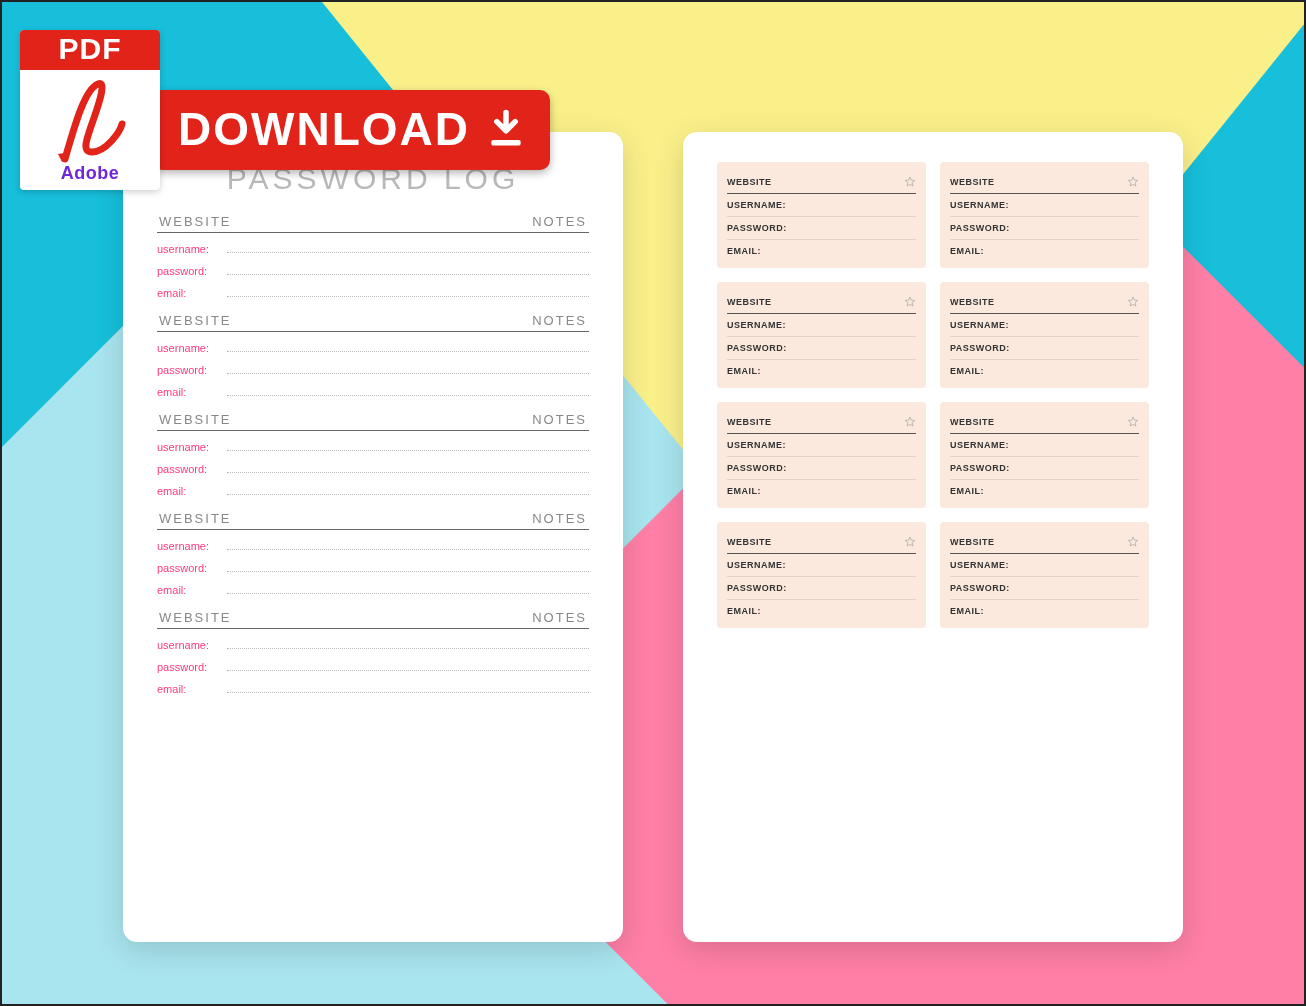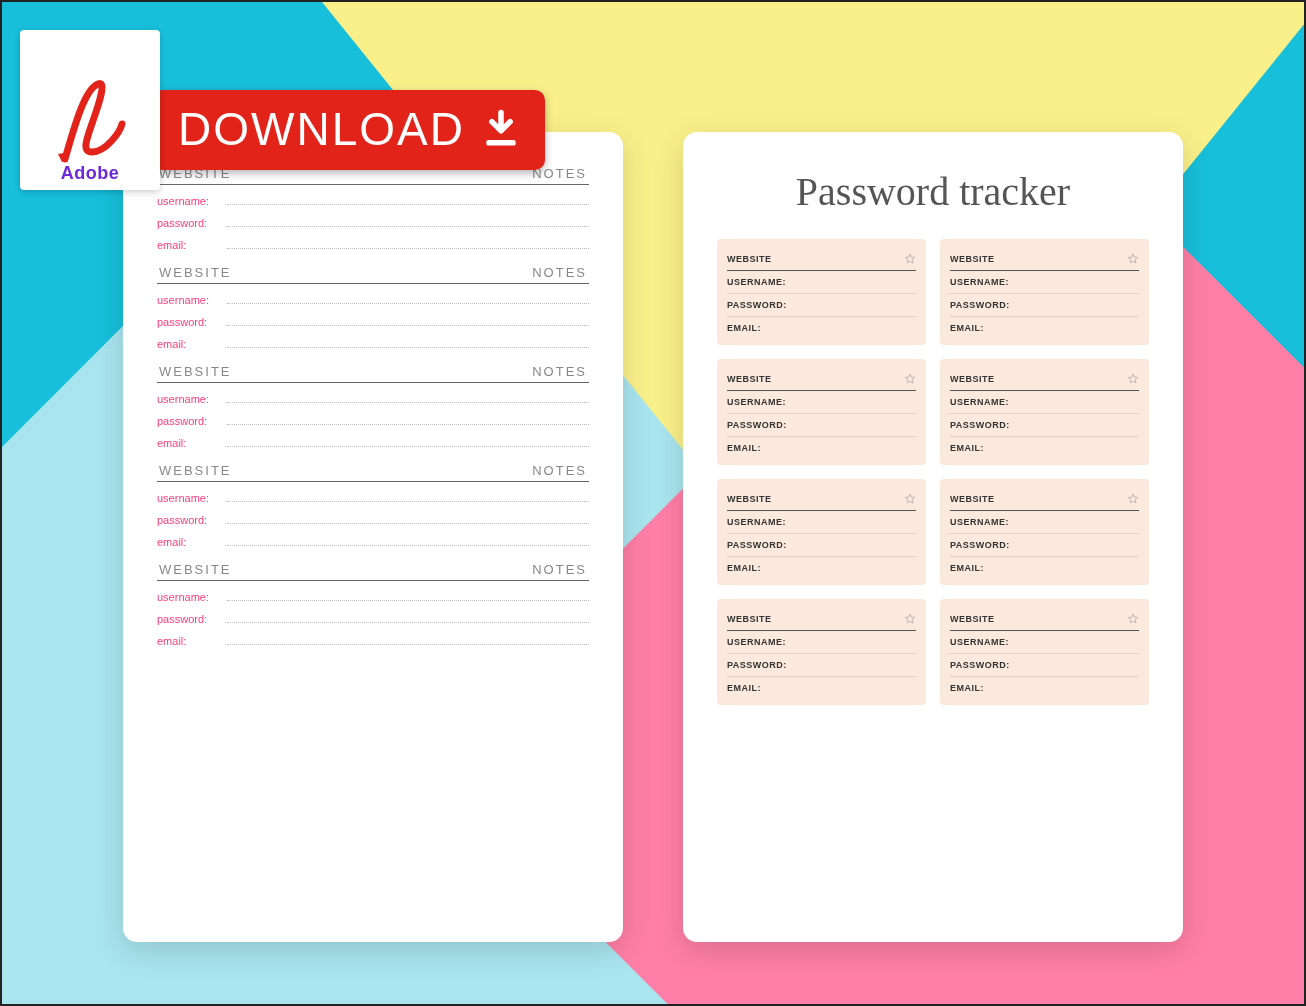--- a/index.html
+++ b/index.html
@@ -159,21 +159,21 @@
     font-weight: 700;
     font-size: 18px;
     color:#6d28d9;
     letter-spacing:.5px;
   }
   .download-btn {
     position: absolute;
     top: 88px; left: 150px;
     background: #e2231a;
     color: #fff;
-    font-weight: 400;
+    font-weight: 700;
     font-size: 46px;
     letter-spacing: 2px;
     border-radius: 10px;
     padding: 12px 22px 14px 26px;
     display: flex;
     align-items: center;
     gap: 14px;
     box-shadow: 0 3px 8px rgba(0,0,0,.3);
     z-index: 19;
     font-family: Arial, sans-serif;
@@ -184,20 +184,21 @@
 </head>
 <body>
 
 <div class="bg"></div>
 <div class="tri-lightblue"></div>
 <div class="tri-pink"></div>
 <div class="tri-yellow"></div>
 
 <div class="pdf-badge">
   <div class="pdf-icon">
+    <div class="pdf-top">PDF</div>
     <div class="pdf-swirl">
       <svg viewBox="0 0 80 90">
           <path d="M15 85 C 25 50, 35 15, 48 10 C 55 7, 52 20, 46 38 C 38 62, 30 78, 42 78 C 56 78, 70 58, 72 50" fill="none" stroke="#e2231a" stroke-width="7" stroke-linecap="round"></path>
           <path d="M12 88 L20 78 L8 80 Z" fill="#e2231a"></path>
         </svg>
     </div>
     <div class="adobe">Adobe</div>
   </div>
 </div>
 
@@ -207,20 +208,21 @@
     <svg viewBox="0 0 24 24">
         <path d="M12 3v10m0 0l-5-5m5 5l5-5" stroke="#fff" stroke-width="3" fill="none" stroke-linecap="round" stroke-linejoin="round"></path>
         <rect x="4" y="18" width="16" height="3" rx="1" fill="#fff"></rect>
       </svg>
   </span>
 </div>
 
 <div class="pages">
 
   <div class="page page-left">
+    <div class="title">PASSWORD LOG</div>
     <div id="log-blocks">
         <div class="log-block">
     <div class="log-head">
       <span>WEBSITE</span>
       <span>NOTES</span>
     </div>
     <div class="log-row">
             <span class="log-label">username:</span>
             <span class="dotline"></span>
           </div>
@@ -302,21 +304,20 @@
           </div>
     <div class="log-row">
             <span class="log-label">email:</span>
             <span class="dotline"></span>
           </div>
   </div>
       </div>
   </div>
 
   <div class="page page-right">
-    <div class="title-script">Password tracker</div>
     <div class="cards" id="cards">
         <div class="card">
     <div class="card-row web">
       <span>WEBSITE</span>
       <span class="star"><svg viewBox="0 0 24 24">
                 <path d="M12 2l2.6 6.3 6.8.5-5.2 4.5 1.7 6.6L12 16.8 6.1 19.9l1.7-6.6L2.6 8.8l6.8-.5z"></path>
               </svg></span>
     </div>
     <div class="card-row">USERNAME:</div>
     <div class="card-row">PASSWORD:</div>

